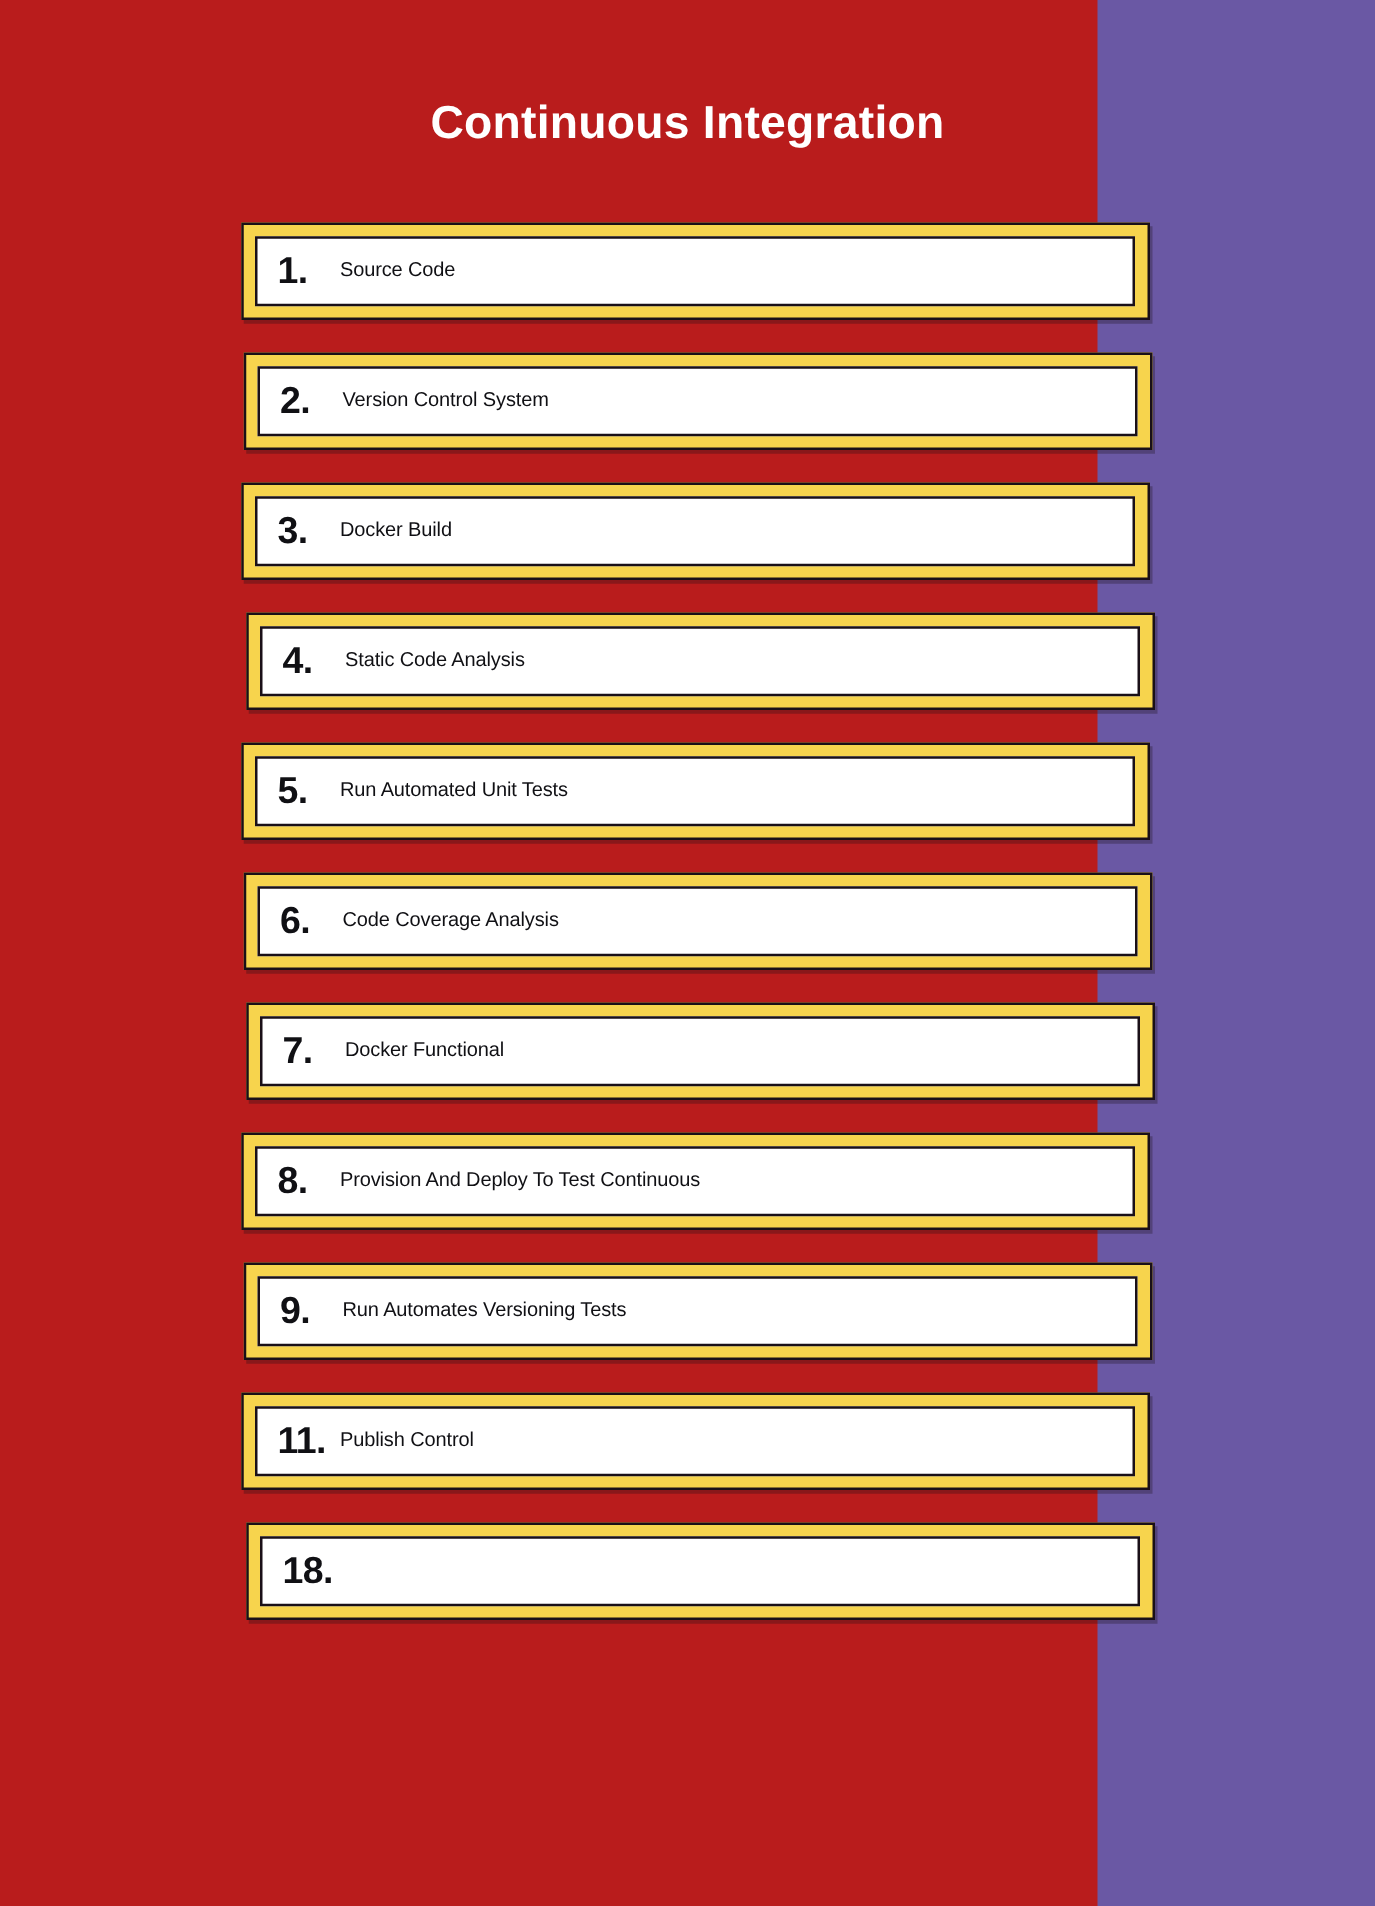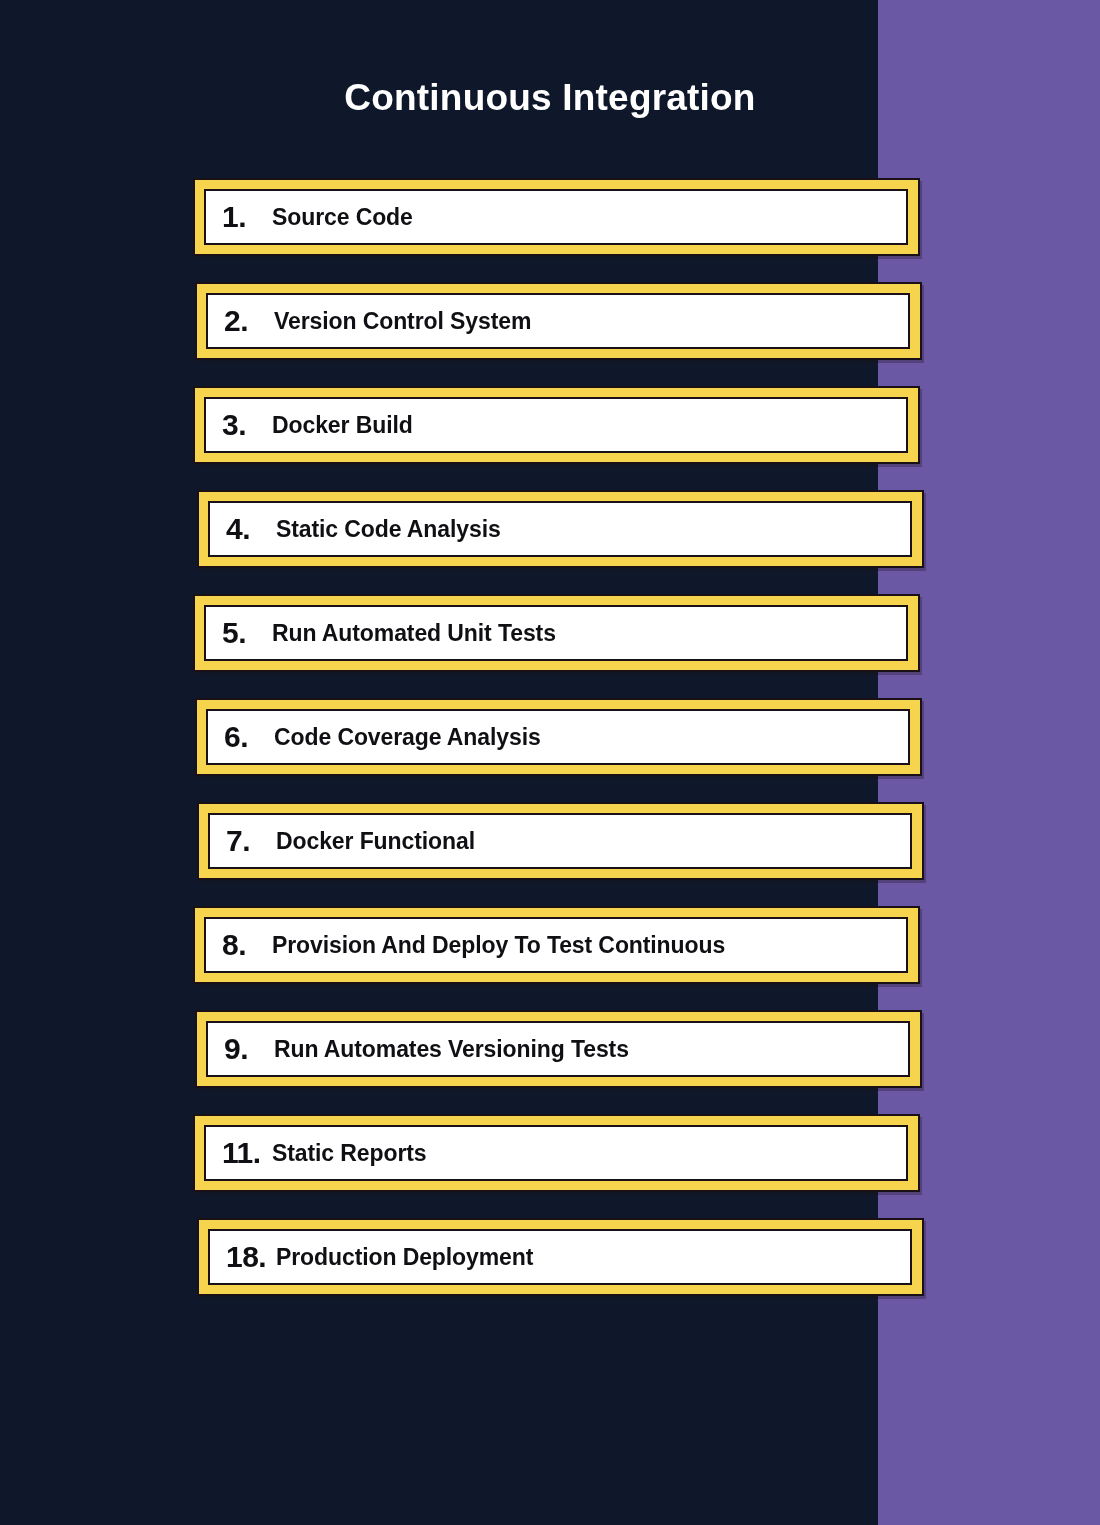--- a/index.html
+++ b/index.html
@@ -14,21 +14,21 @@
     background: #6a58a4;
     font-family: "Liberation Sans", "DejaVu Sans", sans-serif;
     overflow: hidden;
     position: relative;
   }
 
   .page {
     width: 878px;
     height: 1525px;
     position: relative;
-    background: #0f172a;
+    background: #b91c1c;
   }
 
   
   .title {
     position: absolute;
     top: 74px;
     left: 0;
     width: 1100px;
     text-align: center;
     color: #ffffff;
@@ -79,22 +79,22 @@
     color: #101014;
     font-size: 30px;
     font-weight: bold;
     line-height: 30px;
     letter-spacing: -0.5px;
     text-align: left;
   }
 
   .step-label {
     color: #101014;
-    font-size: 23px;
-    font-weight: bold;
+    font-size: 16px;
+    font-weight: normal;
     line-height: 28px;
     letter-spacing: -0.1px;
     white-space: nowrap;
   }
 </style>
 </head>
 <body>
 
 <div class="page">
 
@@ -161,26 +161,25 @@
     <div class="step j-b">
       <div class="step-inner">
         <span class="step-num">9.</span>
         <span class="step-label">Run Automates Versioning Tests</span>
       </div>
     </div>
 
     <div class="step j-a">
       <div class="step-inner">
         <span class="step-num">11.</span>
-        <span class="step-label">Static Reports</span>
+        <span class="step-label">Publish Control</span>
       </div>
     </div>
 
     <div class="step j-c">
       <div class="step-inner">
         <span class="step-num">18.</span>
-        <span class="step-label">Production Deployment</span>
       </div>
     </div>
 
 
   </div>
 </div>
 
 </body></html>

